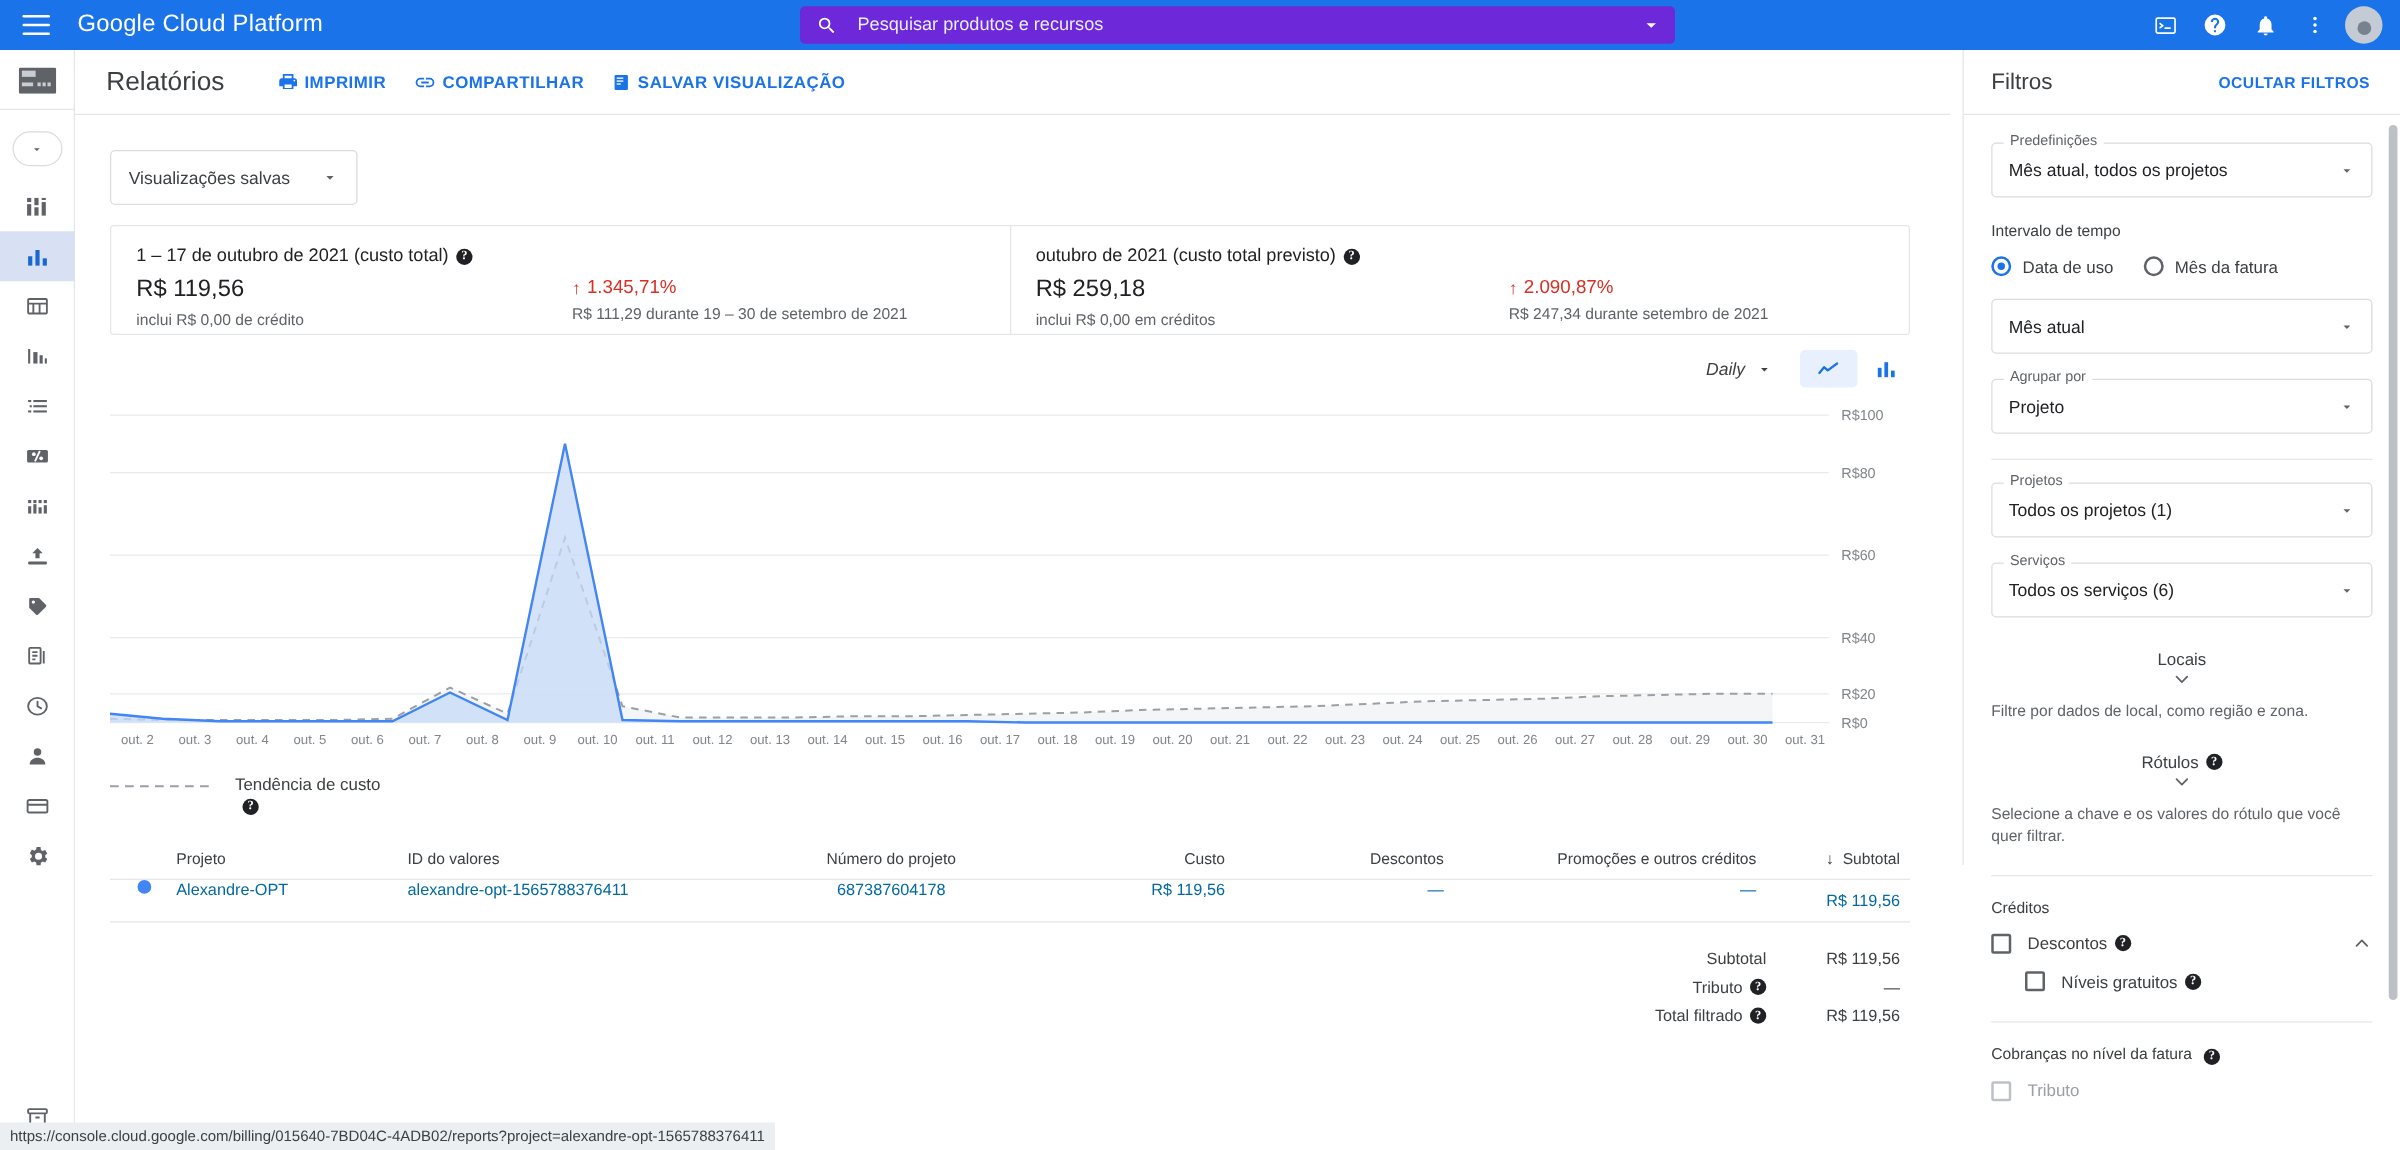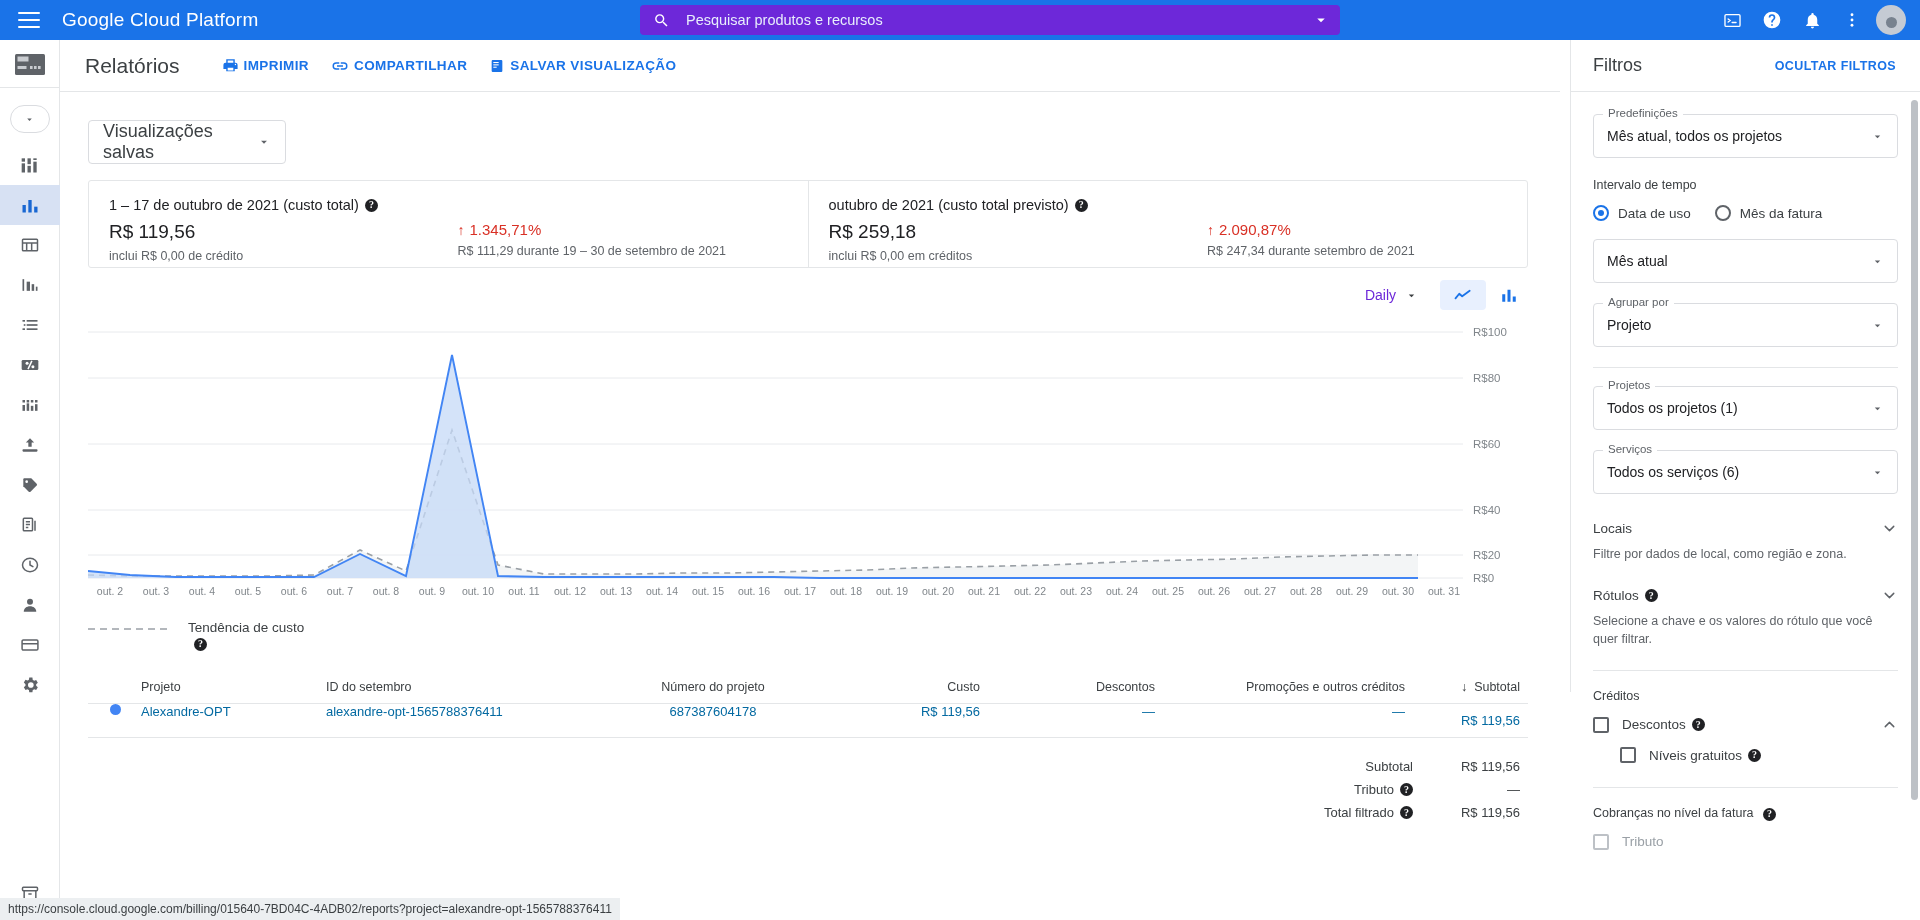--- a/index.html
+++ b/index.html
@@ -75,21 +75,21 @@
   
   .main {
     position: absolute; top: 92px; left: 60px; width: 1500px; height: 828px;
     background: #fff; overflow: hidden;
   }
   .savedview {
     position: absolute; top: 28px; left: 28px; width: 198px; height: 44px;
     border: 1px solid #dadce0; border-radius: 4px; display: flex;
     align-items: center; justify-content: space-between; padding: 0 14px; cursor: pointer;
   }
-  .savedview span { font-size: 18px; color: #3c4043; }
+  .savedview span { font-size: 14px; color: #3c4043; }
 
   
   .cards {
     position: absolute; top: 88px; left: 28px; width: 1440px; height: 88px;
     border: 1px solid #e4e6e8; border-radius: 3px; display: flex;
   }
   .card { flex: 1; padding: 16px 20px 0 20px; position: relative; }
   .card + .card { border-left: 1px solid #e4e6e8; }
   .card-title { font-size: 14.5px; color: #202124; display: flex; align-items: center; }
   .card-body { display: flex; justify-content: space-between; margin-top: 8px; }
@@ -104,22 +104,22 @@
     width: 13px; height: 13px; border-radius: 50%; background: #202124;
     color: #fff; font-size: 10px; font-weight: bold; margin-left: 6px;
     font-family: "Liberation Serif", serif; line-height: 1;
   }
 
   
   .charttools {
     position: absolute; top: 188px; right: 28px; display: flex; align-items: center;
   }
   .granularity {
-    display: flex; align-items: center; font-size: 14px; color: #6d28d9;
-    margin-right: 22px; cursor: pointer;
+    display: flex; align-items: center; font-size: 14px; color: #404040;
+    margin-right: 22px; cursor: pointer; font-style: italic;
   }
   .granularity .tri { margin-left: 9px; }
   .viewtoggle { width: 46px; height: 30px; display: flex; align-items: center;
     justify-content: center; border-radius: 4px; cursor: pointer; }
   .viewtoggle.sel { background: #e8f0fe; }
 
   
   .chart { position: absolute; top: 218px; left: 28px; width: 1440px; height: 290px; }
   .legend { position: absolute; top: 528px; left: 28px; display: flex; align-items: flex-start; }
   .legend-line { width: 82px; margin-top: 7px; }
@@ -178,21 +178,21 @@
   .radiowrap { display: flex; align-items: center; margin-right: 24px; cursor: pointer; }
   .radio { width: 16px; height: 16px; border-radius: 50%;
     border: 2px solid #5f6368; margin-right: 9px; position: relative; }
   .radio.on { border-color: #1a73e8; }
   .radio.on::after { content: ""; position: absolute; top: 3px; left: 3px;
     width: 6px; height: 6px; border-radius: 50%; background: #1a73e8; }
   .radio-lbl { font-size: 13.5px; color: #3c4043; }
   .hr { height: 1px; background: #e4e6e8; margin: 18px 0; }
   .collapsible { margin-bottom: 6px; }
   .coll-head { display: flex; align-items: center; justify-content: space-between;
-    cursor: pointer; margin-bottom: 8px; }
+    cursor: pointer; margin-bottom: 8px; flex-direction: column; }
   .coll-title { font-size: 13.5px; color: #3c4043; display: flex; align-items: center; }
   .coll-desc { font-size: 12.5px; color: #5f6368; line-height: 1.45; max-width: 300px; }
   .checkrow { display: flex; align-items: center; margin-bottom: 13px; cursor: pointer; }
   .cbox { width: 16px; height: 16px; border: 2px solid #5f6368;
     border-radius: 2px; margin-right: 13px; flex-shrink: 0; }
   .cbox.dim { border-color: #bdc1c6; }
   .cb-lbl { font-size: 13.5px; color: #3c4043; display: flex; align-items: center; }
   .cb-lbl.dim { color: #9aa0a6; }
   .scrollbar { position: absolute; top: 8px; right: 2px; width: 7px;
     height: 700px; background: #bdc1c6; border-radius: 4px; cursor: pointer; }
@@ -605,21 +605,21 @@
     <span class="legend-label">
       <span>Tendência de custo</span>
       <span class="qmark">?</span>
     </span>
   </div>
 
   <div class="table">
     <div class="thead">
       <div class="th c0"></div>
       <div class="th c1">Projeto</div>
-      <div class="th c2">ID do setembro</div>
+      <div class="th c2">ID do valores</div>
       <div class="th c3">Número do projeto</div>
       <div class="th c4">Custo</div>
       <div class="th c5">Descontos</div>
       <div class="th c6">Promoções e outros créditos</div>
       <div class="th c7">
         <span class="sortarrow">↓</span>
         <span>Subtotal</span>
       </div>
     </div>
 

